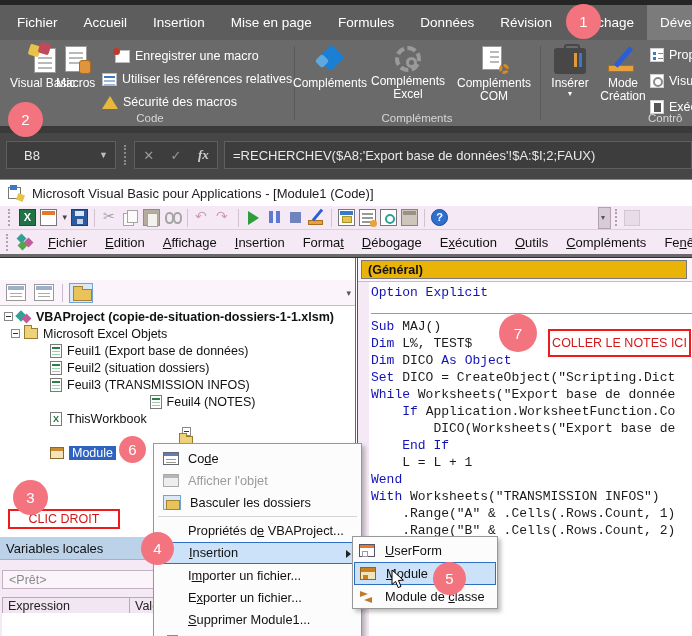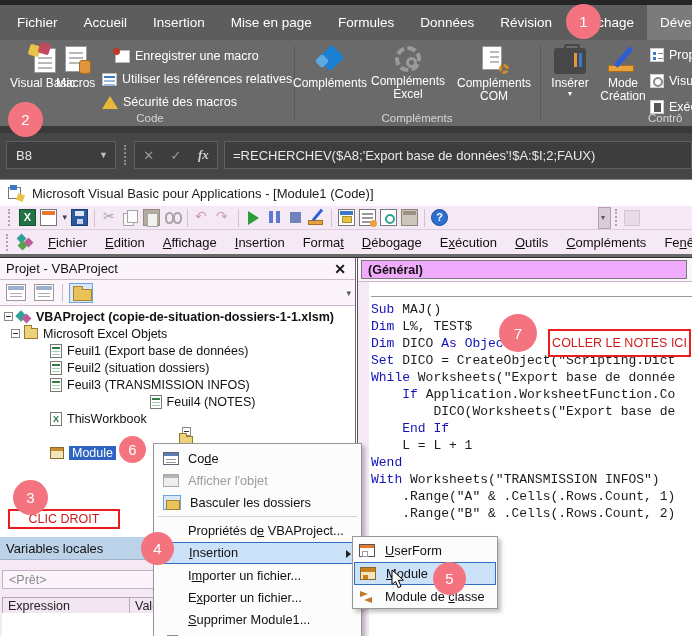--- a/index.html
+++ b/index.html
@@ -51,21 +51,21 @@
   .mini-ic{position:relative;width:14px;height:14px;background:#fff;border:1px solid #cfcfcf;flex:none;}
   .mini-ic.p::before{content:"";position:absolute;left:2px;top:3px;width:3px;height:3px;background:#3C78C8;box-shadow:0 5px 0 #3C78C8;}
   .mini-ic.p::after{content:"";position:absolute;left:7px;top:4px;width:5px;height:1px;background:#888;box-shadow:0 5px 0 #888;}
   .mini-ic.q::before{content:"";position:absolute;left:2px;top:2px;width:6px;height:6px;border:2px solid #8a8a8a;border-radius:50%;}
   .mini-ic.x::before{content:"";position:absolute;left:3px;top:2px;width:7px;height:9px;background:#555;}
 
   
   .xl-fx{position:absolute;left:0;top:133px;width:692px;height:46px;background:#464646;}
   .fxbox{position:absolute;top:8px;height:28px;background:#3d3d3d;border:1px solid #5f5f5f;color:#e8e8e8;
          display:flex;align-items:center;font-size:13px;}
-  .namebox{left:6px;width:110px;padding-left:9px;}
+  .namebox{left:6px;width:110px;padding-left:17px;}
   .namebox .dd{margin-left:auto;margin-right:7px;font-size:9px;color:#bdbdbd;}
   .fxdots{position:absolute;left:124px;top:12px;height:20px;width:2px;border-left:2px dotted #8a8a8a;}
   .fxbtns{left:134px;width:84px;justify-content:space-around;color:#9a9a9a;}
   .fxbtns .fx{font-family:"Liberation Serif",serif;font-style:italic;font-weight:bold;color:#cfcfcf;}
   .fxfield{left:224px;width:468px;padding-left:8px;white-space:nowrap;overflow:hidden;}
 
   
   .vba-title{position:absolute;left:0;top:179px;width:692px;height:27px;background:#ffffff;border-top:1px solid #8a8a8a;
              display:flex;align-items:center;font-size:13px;color:#1c1c1c;padding-left:7px;}
   .vba-appicon{width:17px;height:16px;position:relative;margin-right:8px;flex:none;}
@@ -165,21 +165,21 @@
              font-size:13px;color:#111;padding-left:6px;}
   .lp-status{position:absolute;left:2px;top:33px;width:350px;height:19px;background:#FBF5FB;border:1px solid #c2b2c2;
              display:flex;align-items:center;font-size:12.5px;color:#8a8a8a;padding-left:6px;}
   .lp-cols{position:absolute;left:2px;top:60px;height:17px;display:flex;font-size:12.5px;color:#222;}
   .lp-col{background:#F1E6F1;border:1px solid #b8a8b8;display:flex;align-items:center;padding-left:5px;}
   .lp-col.c-expr{width:128px;} .lp-col.c-val{width:239px;margin-left:-1px;}
   .lp-body{position:absolute;left:2px;top:76px;width:350px;height:23px;background:#fff;}
 
   .code-panel{position:absolute;left:357px;top:258px;width:335px;height:378px;background:#fff;border-left:1px solid #555;}
   .cp-combobar{position:absolute;left:0;top:0;width:100%;height:24px;background:#FBF5FB;border-bottom:1px solid #cbbccb;}
-  .cp-combo{position:absolute;left:3px;top:2px;width:326px;height:19px;background:#f0abfc;border:1px solid #7a7a7a;
+  .cp-combo{position:absolute;left:3px;top:2px;width:326px;height:19px;background:#eab308;border:1px solid #7a7a7a;
             display:flex;align-items:center;font-size:12.5px;font-weight:bold;color:#111;padding-left:6px;}
   .cp-margin{position:absolute;left:0;top:24px;width:11px;height:354px;background:#F4E9F4;}
   .code{position:absolute;left:13px;top:27px;width:322px;font-family:"Liberation Mono","DejaVu Sans Mono",monospace;
         font-size:13px;color:#1b1b1b;}
   .cline{height:17px;white-space:pre;overflow:visible;}
   .cline .kw{color:#1212B8;}
   .csep{height:17px;position:relative;}
   .csep::after{content:"";position:absolute;left:0;right:-13px;top:11px;height:1px;background:#9a9a9a;}
 
   
@@ -420,24 +420,20 @@
       <span class="mitem">Forma<u>t</u></span>
       <span class="mitem"><u>D</u>ébogage</span>
       <span class="mitem">E<u>x</u>écution</span>
       <span class="mitem"><u>O</u>utils</span>
       <span class="mitem"><u>C</u>ompléments</span>
       <span class="mitem">Fe<u>n</u>être</span>
     </div>
   <div class="darkband"></div>
 
   <div class="proj-panel">
-    <div class="pp-header">
-      <span>Projet - VBAProject</span>
-      <span class="pp-close"></span>
-    </div>
     <div class="pp-toolbar">
       <span class="ppi"></span>
       <span class="ppi"></span>
       <span style="width:1px;height:18px;background:#cbbccb;"></span>
       <span class="ppi-folder"></span>
       <span class="pp-ovf">▾</span>
     </div>
     <div class="ptree" id="ptree">
         <div class="trow" style="padding-left: 4px;">
           <span class="texp"></span>
@@ -496,20 +492,21 @@
   </div>
 
   <div class="code-panel">
     <div class="cp-combobar">
       <div class="cp-combo">
         <span>(Général)</span>
       </div>
     </div>
     <div class="cp-margin"></div>
     <div class="code" id="code">
+        <div class="cline"><span class="kw">Option Explicit</span></div>
         <div class="csep"></div>
         <div class="cline"><span class="kw">Sub</span><span> MAJ()</span></div>
         <div class="cline"><span class="kw">Dim</span><span> L%, TEST$</span></div>
         <div class="cline"><span class="kw">Dim</span><span> DICO </span><span class="kw">As</span><span> </span><span class="kw">Object</span></div>
         <div class="cline"><span class="kw">Set</span><span> DICO = CreateObject("Scripting.Dict</span></div>
         <div class="cline"><span class="kw">While</span><span> Worksheets("Export base de donnée</span></div>
         <div class="cline"><span>    </span><span class="kw">If</span><span> Application.WorksheetFunction.Co</span></div>
         <div class="cline"><span>        DICO(Worksheets("Export base de</span></div>
         <div class="cline"><span>    </span><span class="kw">End If</span></div>
         <div class="cline"><span>    L = L + 1</span></div>

